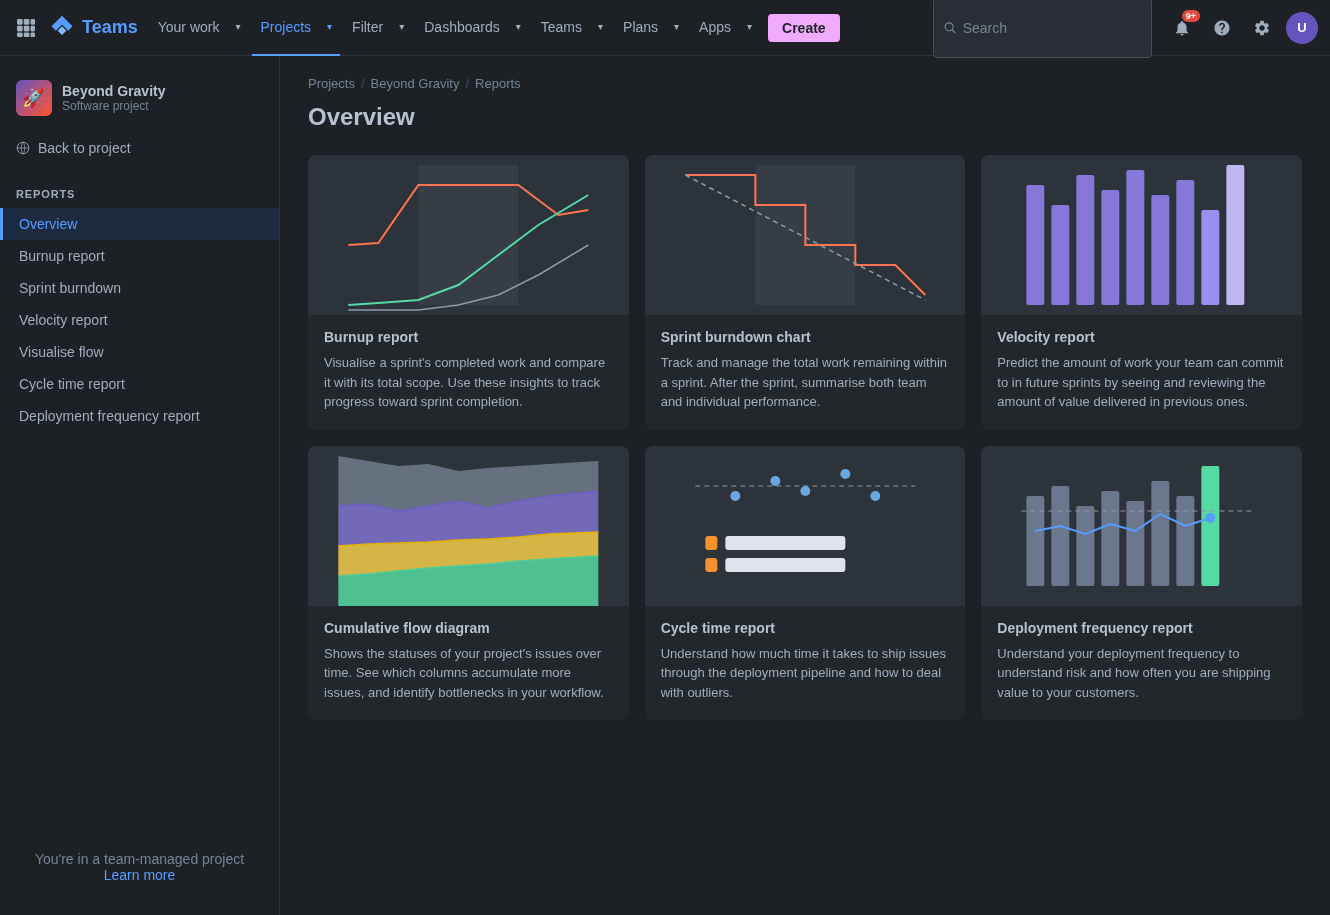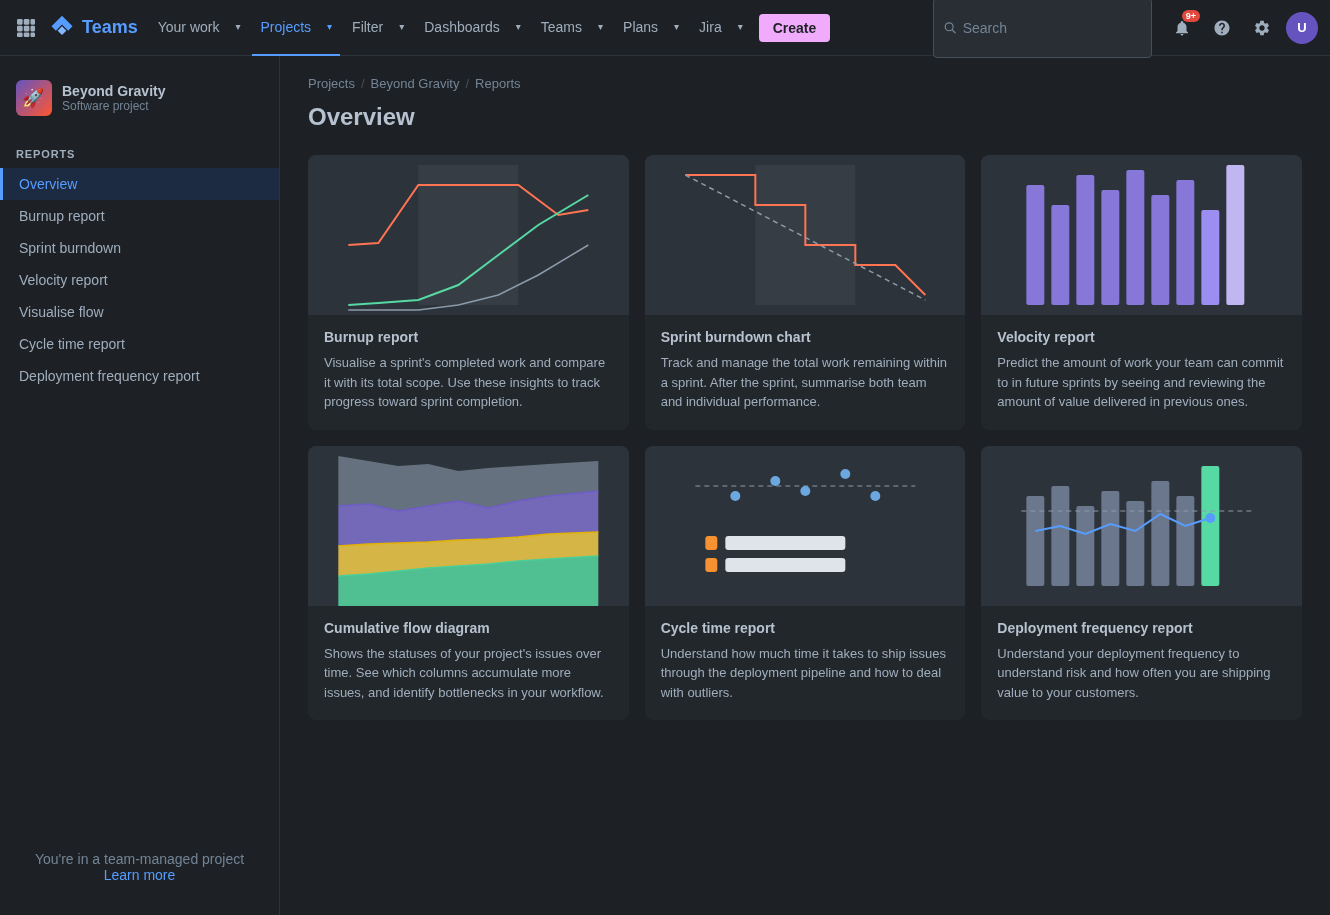--- a/index.html
+++ b/index.html
@@ -181,21 +181,21 @@
   </div>
   <div class="nav-item">
     <span>Teams</span>
     <span class="chevron">▾</span>
   </div>
   <div class="nav-item">
     <span>Plans</span>
     <span class="chevron">▾</span>
   </div>
   <div class="nav-item">
-    <span>Jira</span>
+    <span>Apps</span>
     <span class="chevron">▾</span>
   </div>
 
   <button class="nav-create">Create</button>
 
   <div class="nav-search">
     <svg width="14" height="14" viewBox="0 0 16 16" fill="#738496">
         <circle cx="6.5" cy="6.5" r="5" stroke="#738496" stroke-width="1.5" fill="none"></circle>
         <line x1="10.5" y1="10.5" x2="14" y2="14" stroke="#738496" stroke-width="1.5" stroke-linecap="round"></line>
       </svg>
@@ -227,20 +227,27 @@
 
   <aside class="sidebar">
     <div class="sidebar-project">
       <div class="sidebar-avatar">🚀</div>
       <div class="sidebar-project-info">
         <div class="name">Beyond Gravity</div>
         <div class="type">Software project</div>
       </div>
     </div>
 
+    <div class="sidebar-back">
+      <svg width="14" height="14" viewBox="0 0 24 24" fill="#9fadbc">
+          <circle cx="12" cy="12" r="10" stroke="#9fadbc" stroke-width="1.5" fill="none"></circle>
+          <path d="M12 2c-2 3-3 6-3 10s1 7 3 10M12 2c2 3 3 6 3 10s-1 7-3 10M2 12h20" stroke="#9fadbc" stroke-width="1.2" fill="none"></path>
+        </svg>
+      <span>Back to project</span>
+    </div>
 
     <div class="sidebar-section-label">Reports</div>
 
     <div class="sidebar-item active">
       <span>Overview</span>
     </div>
     <div class="sidebar-item">
       <span>Burnup report</span>
     </div>
     <div class="sidebar-item">

